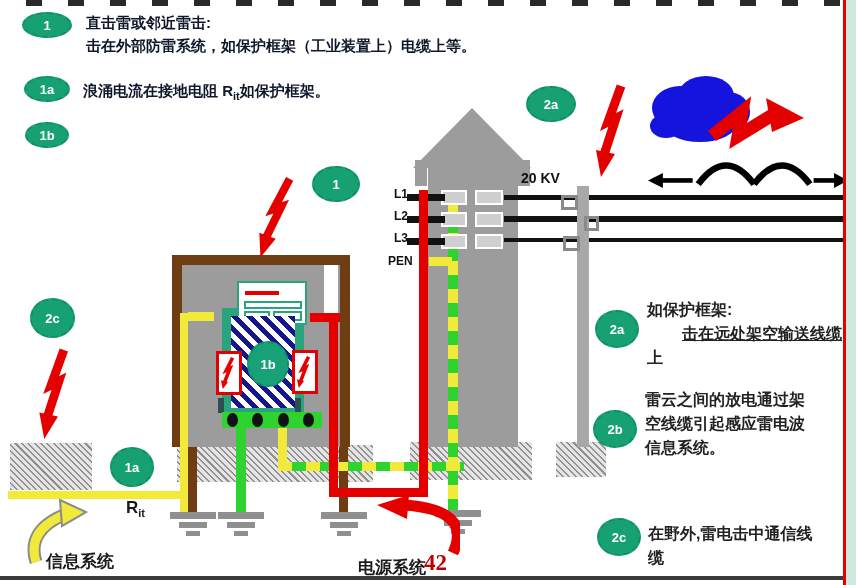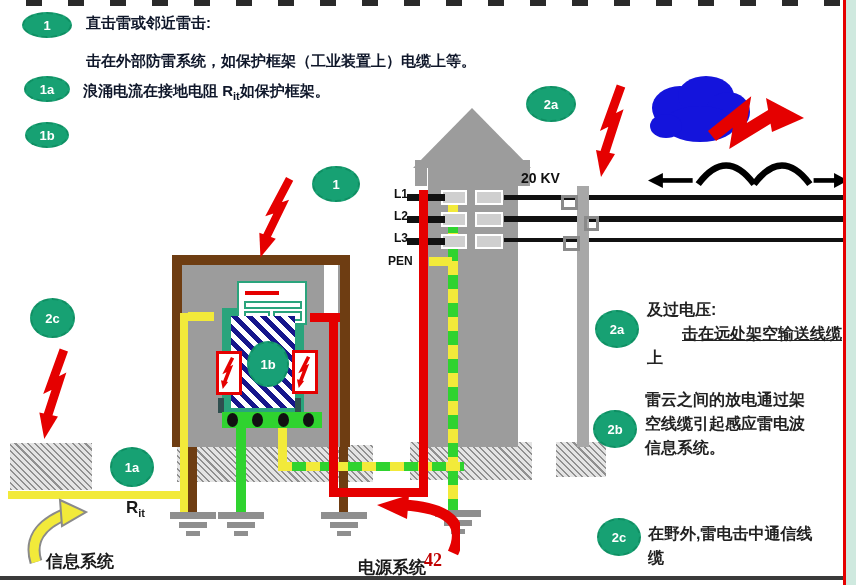--- a/index.html
+++ b/index.html
@@ -36,39 +36,39 @@
   
   .roof{position:absolute;width:0;height:0;border-left:59px solid transparent;
         border-right:59px solid transparent;border-bottom:60px solid #9c9c9c;}
   .dot{position:absolute;width:11px;height:14px;background:#111;border-radius:50%;}
   .arrester{position:absolute;width:26px;height:44px;background:#fff;border:3px solid #e50000;
             box-sizing:border-box;display:flex;align-items:center;justify-content:center;}
   .phase{position:absolute;font-size:12px;font-weight:bold;color:#111;}
   .toptear{position:absolute;left:26px;top:0;width:815px;height:6px;
            background:repeating-linear-gradient(90deg,#2a2a2a 0 16px,transparent 16px 42px);}
   sub{font-size:11px;}
-  .num42{position:absolute;font-family:"Liberation Serif",serif;color:#c00000;font-size:18px;font-weight:bold;}
+  .num42{position:absolute;font-family:"Liberation Serif",serif;color:#c00000;font-size:23px;font-weight:bold;}
   .device{position:absolute;background:#fff;border:2px solid #2aa47c;box-sizing:border-box;}
   .device .slot{position:absolute;left:6px;top:8px;width:34px;height:4px;background:#e50000;}
   .device .d1{position:absolute;left:5px;top:18px;width:58px;height:8px;border:2px solid #2aa47c;box-sizing:border-box;}
   .device .d2{position:absolute;left:5px;top:28px;width:26px;height:10px;border:2px solid #2aa47c;box-sizing:border-box;}
   .device .d3{position:absolute;left:34px;top:28px;width:29px;height:10px;border:2px solid #2aa47c;box-sizing:border-box;}
 </style>
 </head>
 <body>
 
 <div id="stage">
 
   <div class="toptear"></div>
 
   <div class="badge" style="left:22px;top:12px;width:50px;height:26px;">
       <span>1</span>
     </div>
   <div class="ltext" style="left:86px;top:12px;">直击雷或邻近雷击:</div>
-  <div class="ltext" style="left:86px;top:50px;">击在外部防雷系统，如保护框架（工业装置上）电缆上等。</div>
+  <div class="ltext" style="left:86px;top:35px;">击在外部防雷系统，如保护框架（工业装置上）电缆上等。</div>
 
   <div class="badge" style="left:24px;top:76px;width:46px;height:26px;">
       <span>1a</span>
     </div>
   <div class="ltext" style="left:83px;top:80px;">
     <span>浪涌电流在接地电阻 R</span><sub>it</sub><span>如保护框架。</span>
   </div>
 
   <div class="badge" style="left:25px;top:122px;width:44px;height:26px;">
       <span>1b</span>
@@ -249,21 +249,21 @@
   <svg class="abs" style="left:365px;top:495px;" width="95" height="62" viewBox="0 0 95 62">
     <path d="M88 58 Q108 14 38 10" stroke="#e50000" stroke-width="11" fill="none"></path>
     <polygon points="44,0 12,10 42,24" fill="#e50000"></polygon>
   </svg>
   <div class="abs" style="left:358px;top:556px;font-weight:bold;font-size:17px;">电源系统</div>
   <div class="num42" style="left:424px;top:550px;">42</div>
 
   <div class="badge" style="left:595px;top:310px;width:44px;height:38px;">
       <span>2a</span>
     </div>
-  <div class="rtext" style="left:647px;top:298px;">及过电压:</div>
+  <div class="rtext" style="left:647px;top:298px;">如保护框架:</div>
   <div class="rtext" style="left:682px;top:322px;text-decoration:underline;">击在远处架空输送线缆</div>
   <div class="rtext" style="left:647px;top:346px;">上</div>
 
   <div class="badge" style="left:593px;top:410px;width:44px;height:38px;">
       <span>2b</span>
     </div>
   <div class="rtext" style="left:645px;top:388px;">雷云之间的放电通过架</div>
   <div class="rtext" style="left:645px;top:412px;">空线缆引起感应雷电波</div>
   <div class="rtext" style="left:645px;top:436px;">信息系统。</div>
 

